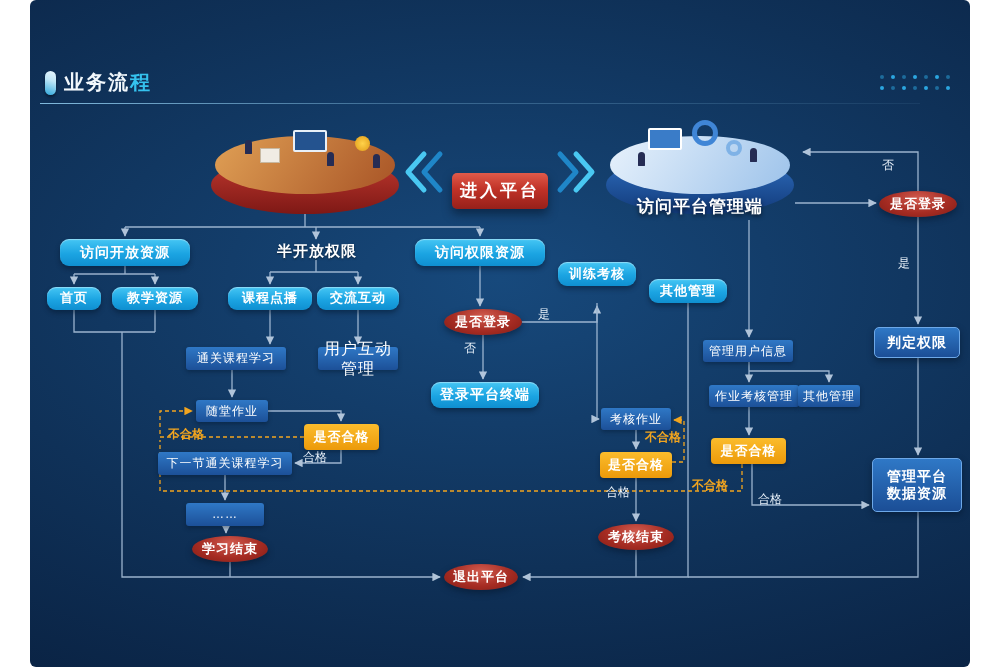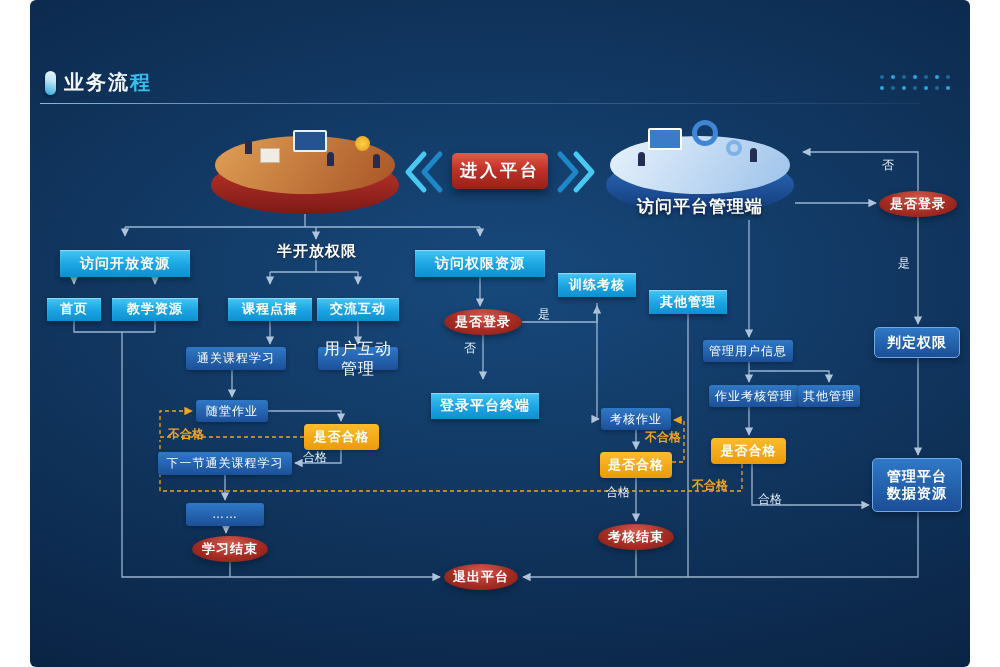--- a/index.html
+++ b/index.html
@@ -15,31 +15,31 @@
   .title{position:absolute;left:64px;top:69px;font-size:20px;font-weight:bold;color:#f2f8fc;letter-spacing:2px;}
   .title .accent{color:#35c2ee;}
   .divider{position:absolute;left:40px;top:103px;width:880px;height:1px;
            background:linear-gradient(90deg,rgba(140,200,235,.9),rgba(140,200,235,.35) 40%,rgba(140,200,235,.08));}
   .dots{position:absolute;left:880px;top:75px;width:78px;display:flex;flex-wrap:wrap;gap:7px 7px;}
   .dots i{width:4px;height:4px;border-radius:50%;background:#2ba6e0;display:block;}
   .dots i:nth-child(odd){opacity:.5;}
   
   .n{position:absolute;box-sizing:border-box;display:flex;align-items:center;justify-content:center;
      text-align:center;color:#fff;font-weight:bold;letter-spacing:1px;line-height:1.25;}
-  .cyan{background:linear-gradient(180deg,#45c6f4 0%,#1ba4e2 55%,#0f8fd0 100%);border-radius:0;
-        box-shadow:0 3px 5px rgba(3,20,40,.45), inset 0 1px 1px rgba(255,255,255,.4);margin-top:11px;}
+  .cyan{background:linear-gradient(180deg,#45c6f4 0%,#1ba4e2 55%,#0f8fd0 100%);border-radius:9px;
+        box-shadow:0 3px 5px rgba(3,20,40,.45), inset 0 1px 1px rgba(255,255,255,.4);}
   .blue{background:linear-gradient(180deg,#2f78c6,#1c5098);border-radius:3px;font-weight:normal;
         box-shadow:0 2px 4px rgba(3,20,40,.4);}
   .bluebig{background:linear-gradient(180deg,#2f78c6,#1b4e96);border:1px solid #6da8e8;border-radius:5px;
         box-shadow:0 3px 6px rgba(3,20,40,.5);}
   .orange{background:linear-gradient(180deg,#fbbc2c,#ec9a0a);border-radius:4px;box-shadow:0 2px 4px rgba(3,20,40,.4);}
   .rede{background:radial-gradient(ellipse at 50% 28%,#d05a4e 0%,#a62c23 55%,#821c15 100%);border-radius:50%;
         box-shadow:0 3px 6px rgba(3,20,40,.5);}
   .enter{background:linear-gradient(180deg,#e05a4a 0%,#c03227 45%,#97201a 100%);border-radius:5px;
-        box-shadow:0 5px 10px rgba(3,20,40,.55);font-size:17px;letter-spacing:3px;}
+        box-shadow:0 5px 10px rgba(3,20,40,.55);font-size:17px;letter-spacing:3px;margin-top:20px;}
   .plain{font-size:15px;text-shadow:0 1px 2px rgba(0,0,0,.5);}
   .elabel{position:absolute;font-size:12px;color:#e8f1fa;}
   .elabel.or{color:#f2a51f;font-weight:bold;}
   
   .iso{position:absolute;}
   .iso>div{position:absolute;}
   .ellip{border-radius:50%;}
   .lbl{position:absolute;left:0;right:0;bottom:2px;text-align:center;font-size:17px;font-weight:bold;
        color:#fff;text-shadow:0 2px 4px rgba(0,0,0,.65);letter-spacing:1px;}
   .fig{width:7px;height:14px;background:#252c54;border-radius:4px 4px 1px 1px;}

